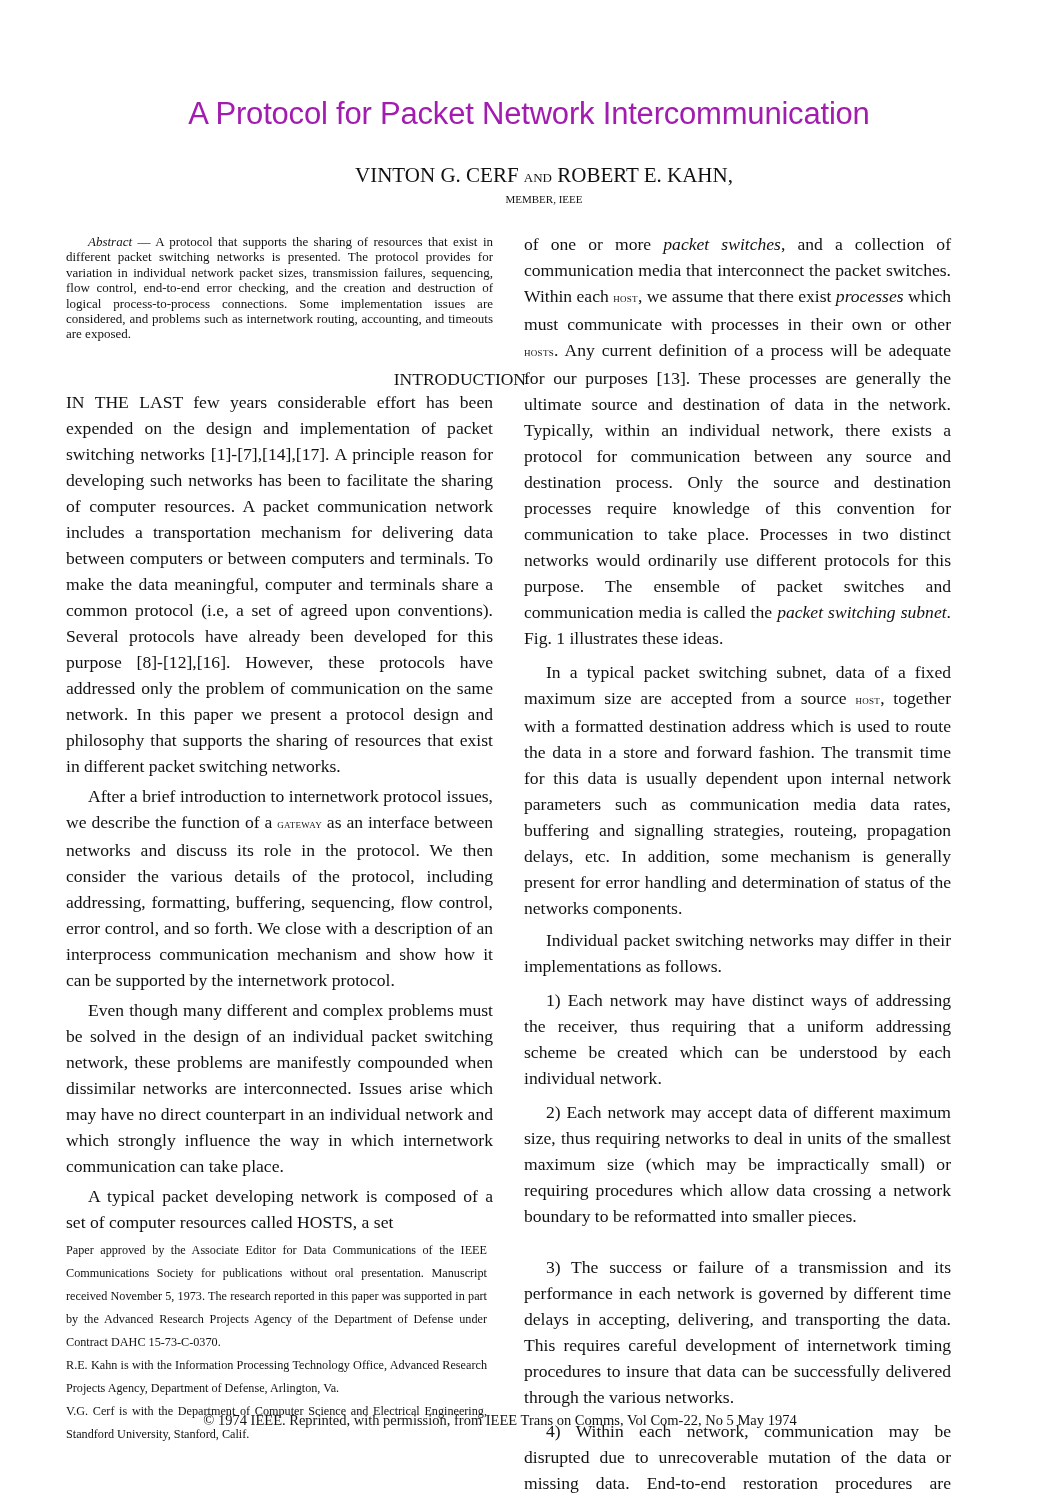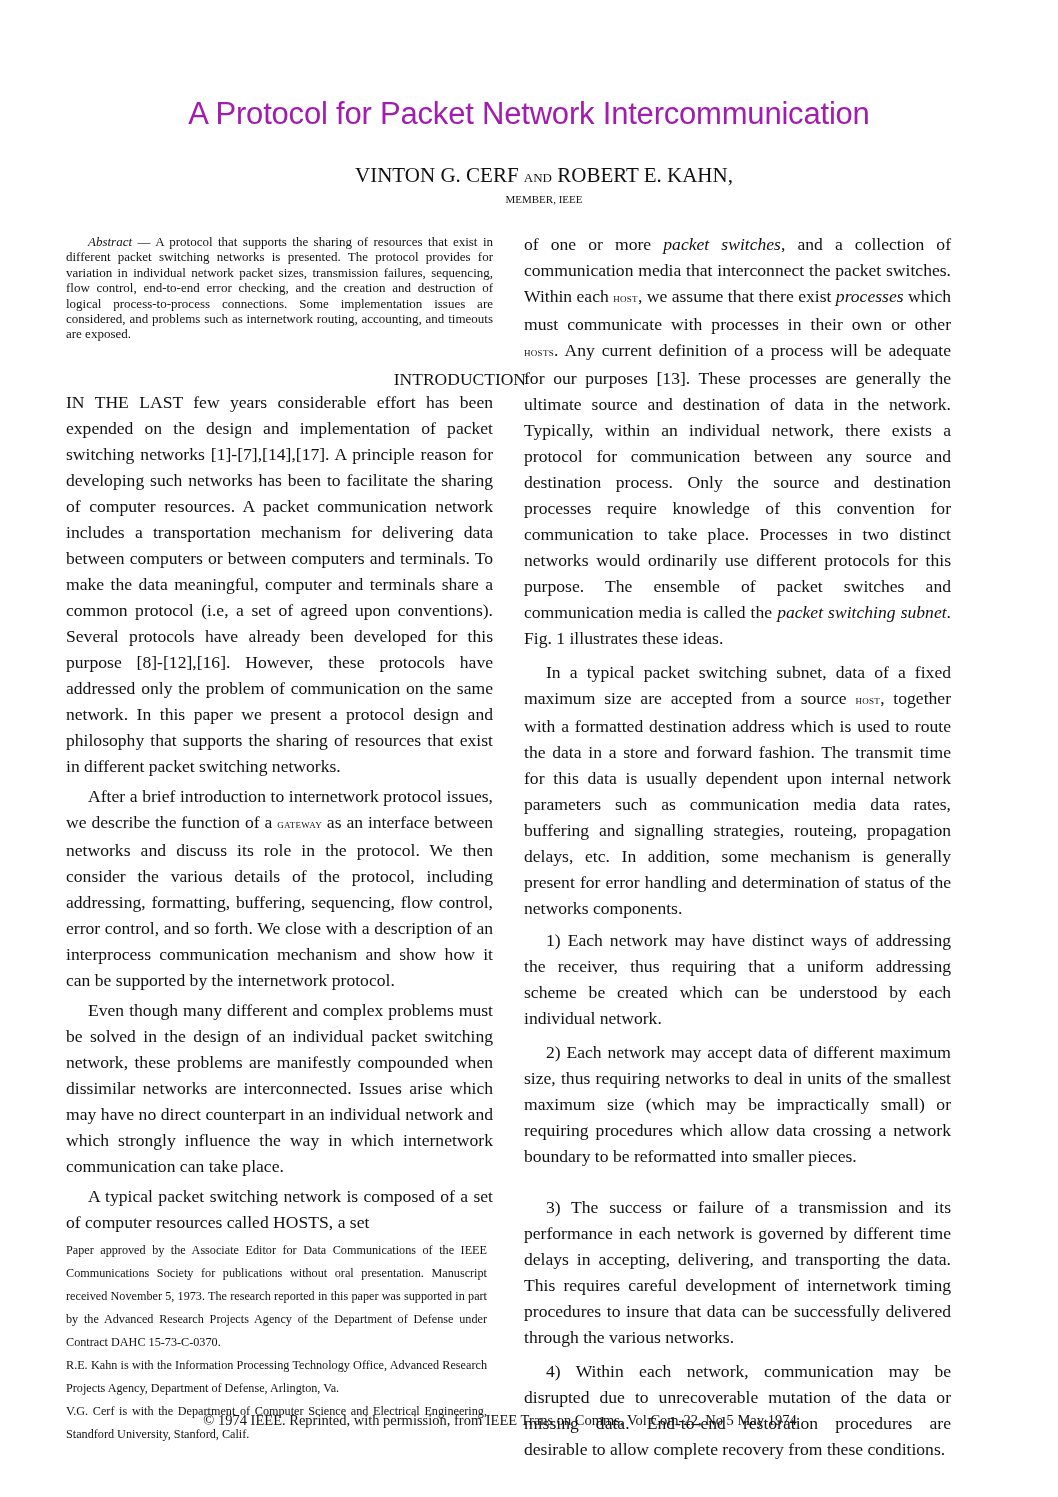--- a/index.html
+++ b/index.html
@@ -38,31 +38,32 @@
 <div class="col left abstract indent">
   <span class="lbl">Abstract</span><span> — A protocol that supports the sharing of resources that exist in different packet switching networks is presented. The protocol provides for variation in individual network packet sizes, transmission failures, sequencing, flow control, end-to-end error checking, and the creation and destruction of logical process-to-process connections. Some implementation issues are considered, and problems such as internetwork routing, accounting, and timeouts are exposed.</span>
 </div>
 
 <div class="heading">INTRODUCTION</div>
 
 <div class="col left body" style="top:389px;">
   <p style="margin-bottom:4px;">IN THE LAST few years considerable effort has been expended on the design and implementation of packet switching networks [1]-[7],[14],[17]. A principle reason for developing such networks has been to facilitate the sharing of computer resources. A packet communication network includes a transportation mechanism for delivering data between computers or between computers and terminals. To make the data meaningful, computer and terminals share a common protocol (i.e, a set of agreed upon conventions). Several protocols have already been developed for this purpose [8]-[12],[16]. However, these protocols have addressed only the problem of communication on the same network. In this paper we present a protocol design and philosophy that supports the sharing of resources that exist in different packet switching networks.</p>
   <p class="indent" style="margin-bottom:4px;"><span>After a brief introduction to internetwork protocol issues, we describe the function of a </span><span class="sc">GATEWAY</span><span> as an interface between networks and discuss its role in the protocol. We then consider the various details of the protocol, including addressing, formatting, buffering, sequencing, flow control, error control, and so forth. We close with a description of an interprocess communication mechanism and show how it can be supported by the internetwork protocol.</span></p>
   <p class="indent" style="margin-bottom:4px;">Even though many different and complex problems must be solved in the design of an individual packet switching network, these problems are manifestly compounded when dissimilar networks are interconnected. Issues arise which may have no direct counterpart in an individual network and which strongly influence the way in which internetwork communication can take place.</p>
-  <p class="indent">A typical packet switching network is composed of a set of computer resources called HOSTS, a set</p>
+  <p class="indent">A typical packet developing network is composed of a set of computer resources called HOSTS, a set</p>
 </div>
 
 <div class="footnotes">
   <p>Paper approved by the Associate Editor for Data Communications of the IEEE Communications Society for publications without oral presentation. Manuscript received November 5, 1973. The research reported in this paper was supported in part by the Advanced Research Projects Agency of the Department of Defense under Contract DAHC 15-73-C-0370.</p>
   <p>R.E. Kahn is with the Information Processing Technology Office, Advanced Research Projects Agency, Department of Defense, Arlington, Va.</p>
   <p>V.G. Cerf is with the Department of Computer Science and Electrical Engineering, Standford University, Stanford, Calif.</p>
 </div>
 
 <div class="col right body" style="top:231px;">
   <p style="margin-bottom:8px;"><span>of one or more </span><em>packet switches</em><span>, and a collection of communication media that interconnect the packet switches. Within each </span><span class="sc">HOST</span><span>, we assume that there exist </span><em>processes</em><span> which must communicate with processes in their own or other </span><span class="sc">HOSTS</span><span>. Any current definition of a process will be adequate for our purposes [13]. These processes are generally the ultimate source and destination of data in the network. Typically, within an individual network, there exists a protocol for communication between any source and destination process. Only the source and destination processes require knowledge of this convention for communication to take place. Processes in two distinct networks would ordinarily use different protocols for this purpose. The ensemble of packet switches and communication media is called the </span><em>packet switching subnet</em><span>. Fig. 1 illustrates these ideas.</span></p>
   <p class="indent" style="margin-bottom:6px;"><span>In a typical packet switching subnet, data of a fixed maximum size are accepted from a source </span><span class="sc">HOST</span><span>, together with a formatted destination address which is used to route the data in a store and forward fashion. The transmit time for this data is usually dependent upon internal network parameters such as communication media data rates, buffering and signalling strategies, routeing, propagation delays, etc. In addition, some mechanism is generally present for error handling and determination of status of the networks components.</span></p>
+  <p class="indent" style="margin-bottom:8px;">Individual packet switching networks may differ in their implementations as follows.</p>
   <p class="indent" style="margin-bottom:8px;">1) Each network may have distinct ways of addressing the receiver, thus requiring that a uniform addressing scheme be created which can be understood by each individual network.</p>
   <p class="indent" style="margin-bottom:25px;">2) Each network may accept data of different maximum size, thus requiring networks to deal in units of the smallest maximum size (which may be impractically small) or requiring procedures which allow data crossing a network boundary to be reformatted into smaller pieces.</p>
   <p class="indent" style="margin-bottom:8px;">3) The success or failure of a transmission and its performance in each network is governed by different time delays in accepting, delivering, and transporting the data. This requires careful development of internetwork timing procedures to insure that data can be successfully delivered through the various networks.</p>
   <p class="indent">4) Within each network, communication may be disrupted due to unrecoverable mutation of the data or missing data. End-to-end restoration procedures are desirable to allow complete recovery from these conditions.</p>
 </div>
 
 <div class="copyright">© 1974 IEEE. Reprinted, with permission, from IEEE Trans on Comms, Vol Com-22, No 5 May 1974</div>
 
 </body></html>

